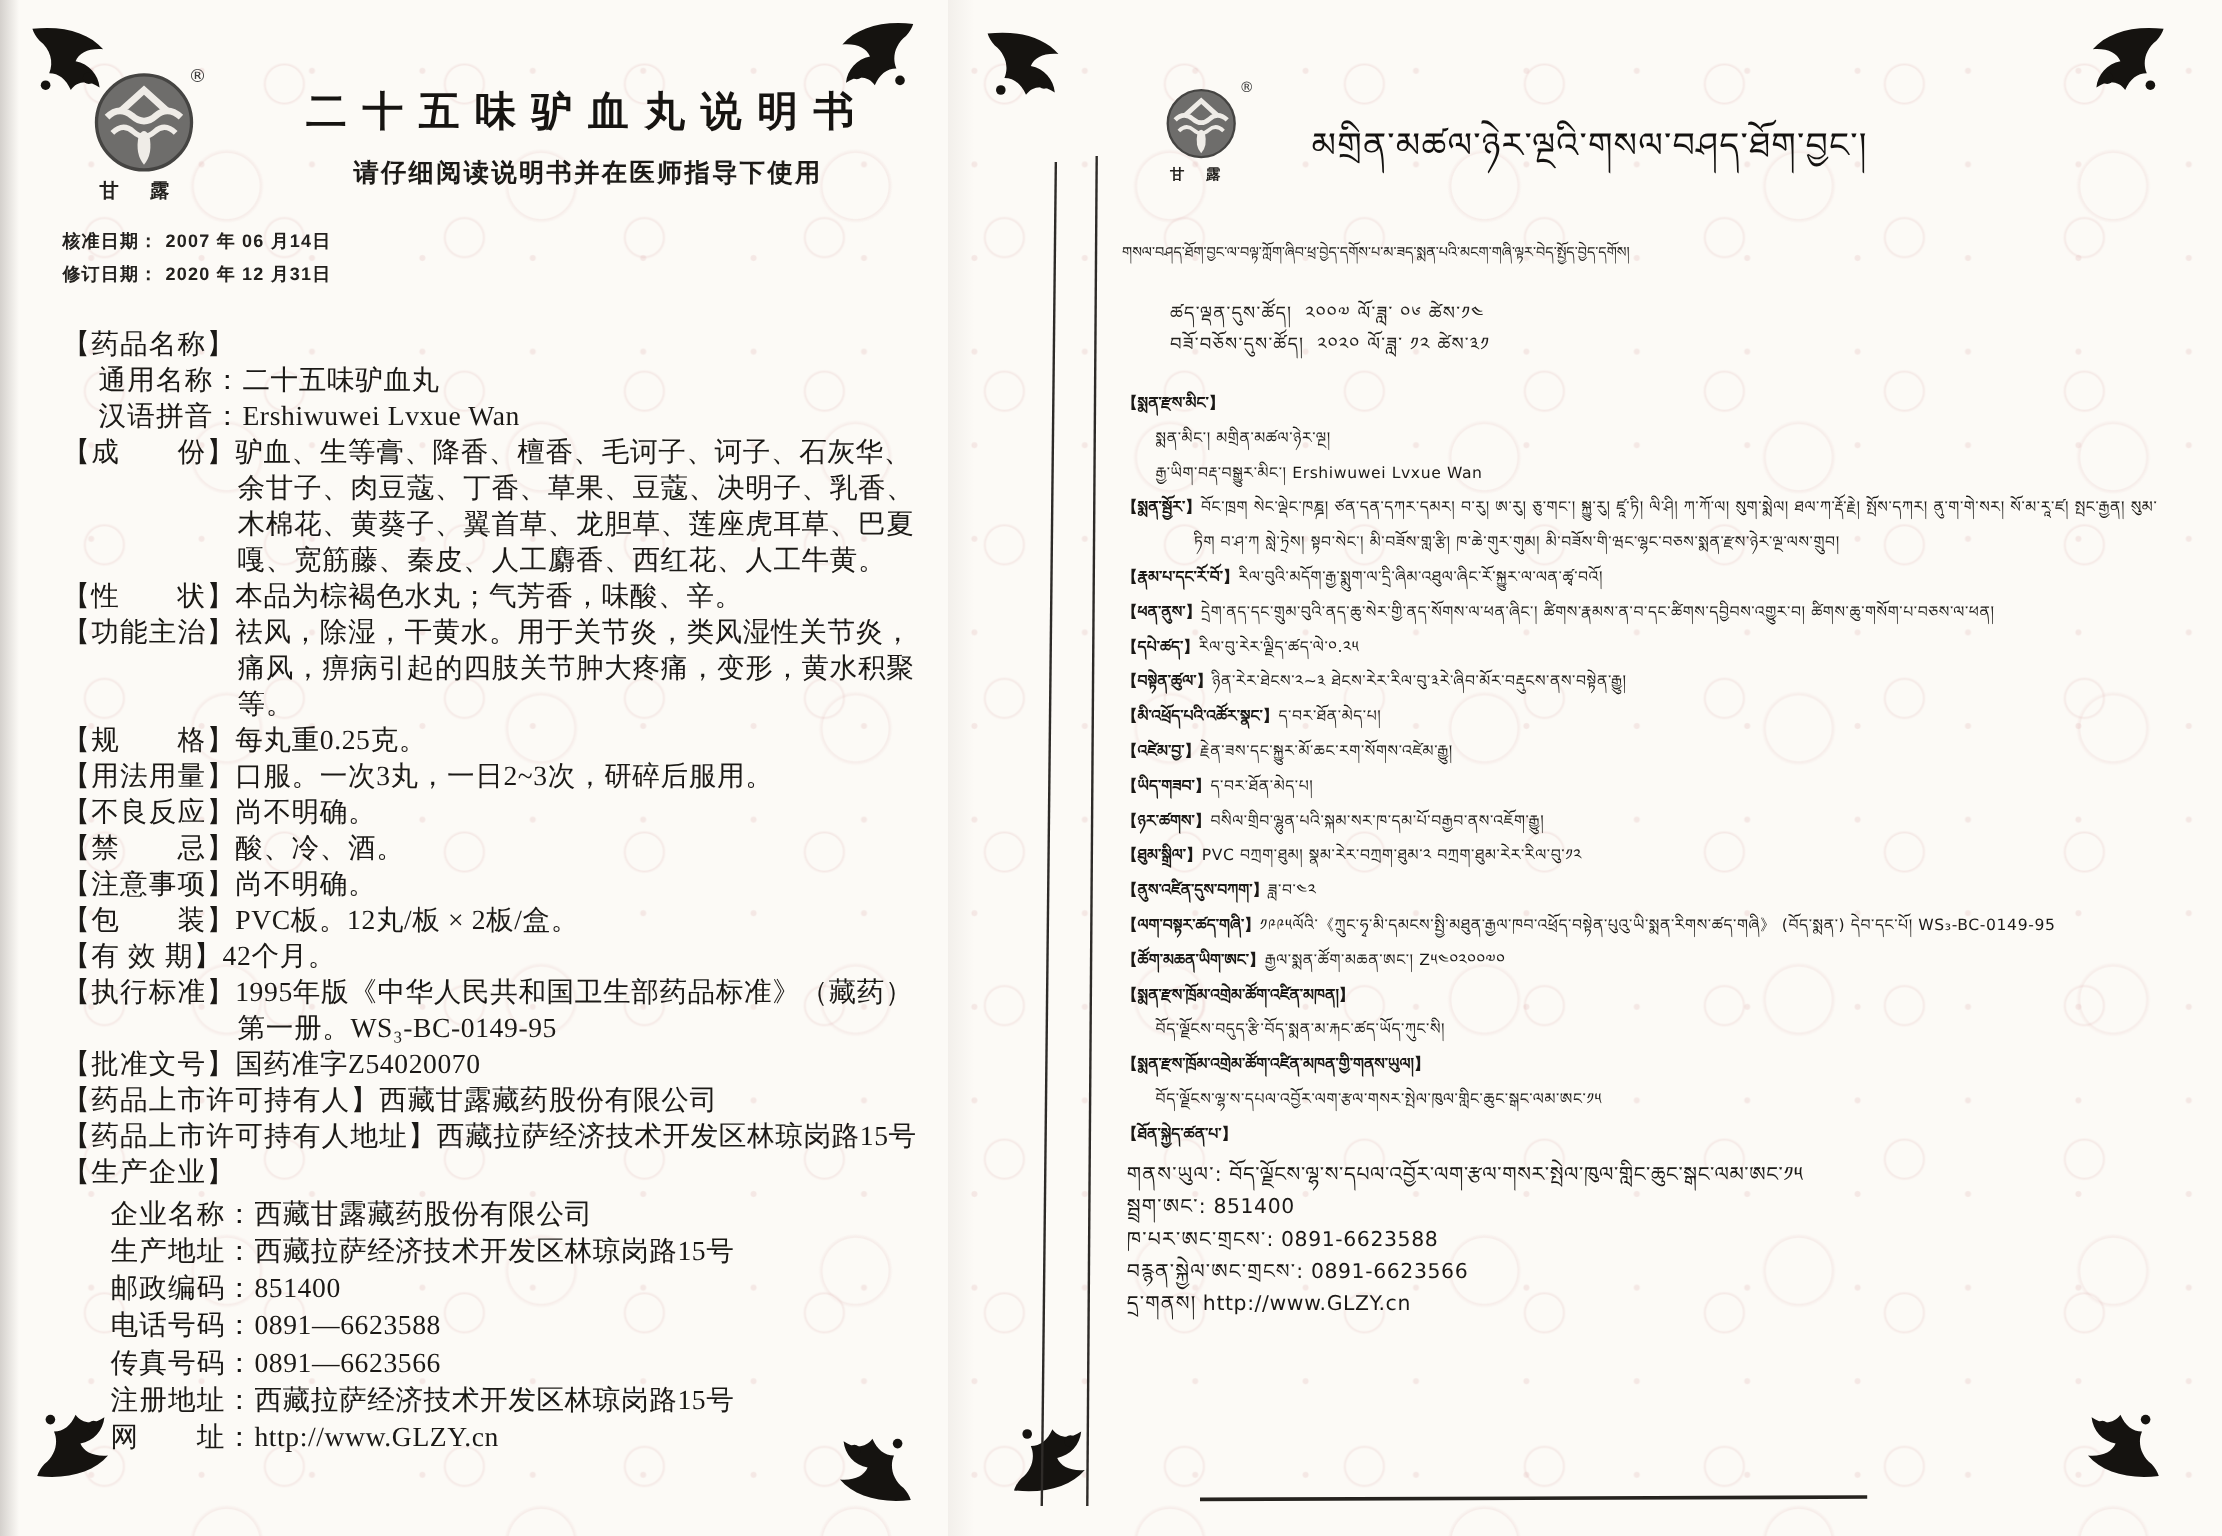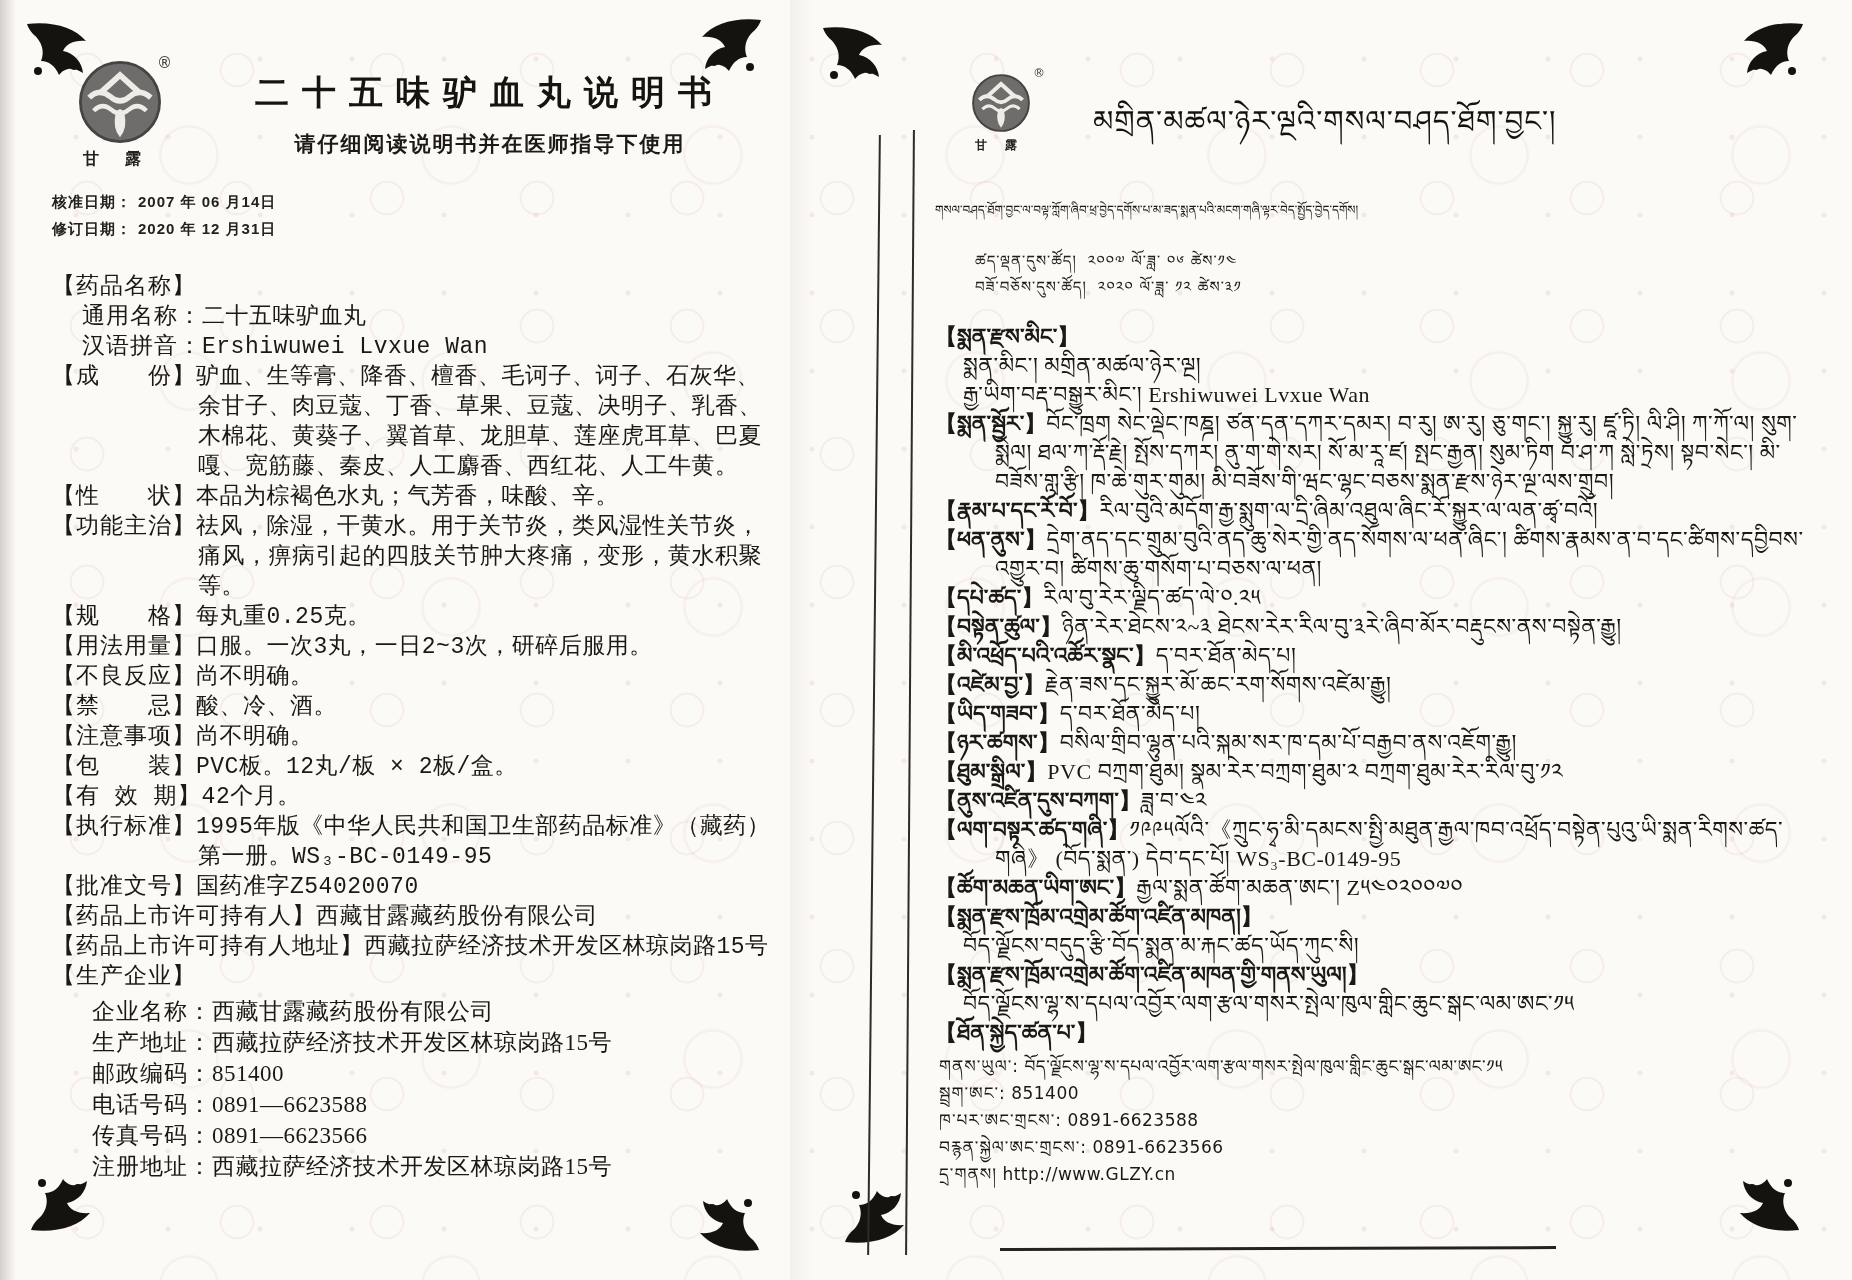--- a/index.html
+++ b/index.html
@@ -42,33 +42,33 @@
   
   .title-left{margin-left:150px;text-align:center;font-size:34px;letter-spacing:13px;
     color:#161411;padding-top:22px;white-space:nowrap;}
   .subtitle-left{margin-left:150px;text-align:center;font-size:21px;letter-spacing:2px;
     margin-top:14px;color:#1c1a17;white-space:nowrap;}
   .dates{margin-top:30px;font-size:15px;color:#23211e;line-height:27px;}
   .date-row .dval{margin-left:6px;letter-spacing:1px;}
 
   
   .entries-left{margin-top:30px;font-size:23px;line-height:30px;color:#1b1916;}
-  .entries-left .row{padding-left:146px;text-indent:-146px;font-family:Liberation Mono, monospace;}
+  .entries-left .row{padding-left:146px;text-indent:-146px;}
   .entries-left .row.sub{padding-left:176px;text-indent:-146px;}
   .company-left{margin-top:4px;font-size:23px;line-height:31px;color:#1b1916;}
   .company-left .row{padding-left:40px;}
   .lbl{letter-spacing:1px;}
   .txt{letter-spacing:0.5px;}
 
   
   .title-right{margin-left:158px;font-size:29px;letter-spacing:1px;color:#141210;
     padding-top:40px;white-space:nowrap;}
   .subtitle-right{font-size:12px;margin-top:26px;color:#1a1815;white-space:nowrap;}
   .dates-right{margin-top:18px;margin-left:40px;font-size:15px;line-height:26px;color:#23211e;}
-  .entries-right{margin-top:22px;font-size:22px;line-height:29px;color:#1b1916;font-family:Liberation Serif, serif;}
+  .entries-right{margin-top:22px;font-size:13px;line-height:29px;color:#1b1916;}
   .entries-right .row{padding-left:60px;text-indent:-60px;}
   .entries-right .row.sub{padding-left:28px;text-indent:0;}
   .entries-right .lbl{font-weight:bold;letter-spacing:0;}
   .company-right{margin-top:6px;font-size:17px;line-height:27px;color:#1b1916;}
   .company-right .row{padding-left:4px;}
 
   
   .corner{position:absolute;width:66px;height:70px;color:#151310;}
   .corner svg{width:100%;height:100%;display:block;}
   .fold-line{position:absolute;width:2px;background:#2e2b28;}
@@ -186,20 +186,21 @@
       <div class="row"><span class="lbl">【生产企业】</span><span class="txt"></span></div>
     </div>
 
     <div class="company-left cn">
       <div class="row"><span class="lbl">企业名称：</span><span class="txt">西藏甘露藏药股份有限公司</span></div>
       <div class="row"><span class="lbl">生产地址：</span><span class="txt">西藏拉萨经济技术开发区林琼岗路15号</span></div>
       <div class="row"><span class="lbl">邮政编码：</span><span class="txt">851400</span></div>
       <div class="row"><span class="lbl">电话号码：</span><span class="txt">0891—6623588</span></div>
       <div class="row"><span class="lbl">传真号码：</span><span class="txt">0891—6623566</span></div>
       <div class="row"><span class="lbl">注册地址：</span><span class="txt">西藏拉萨经济技术开发区林琼岗路15号</span></div>
+      <div class="row"><span class="lbl">网　　址：</span><span class="txt">http://www.GLZY.cn</span></div>
     </div>
   </div>
 
   <div class="page-right">
     <div class="logo-wrap lw-right">
       <span class="reg-mark">®</span>
       <svg class="logo-svg" width="62" height="62" viewBox="0 0 80 80">
         <circle cx="40" cy="40" r="36" fill="#6e6d6b" stroke="#454442" stroke-width="2.5"></circle>
         <path d="M20 30 L40 12 L60 30 L52 30 L40 19 L28 30 Z" fill="#efece7"></path>
         <path d="M12 36 q9 -9 19 -1 q9 8 18 0 q9 -8 19 1" stroke="#efece7" fill="none" stroke-width="5"></path>

